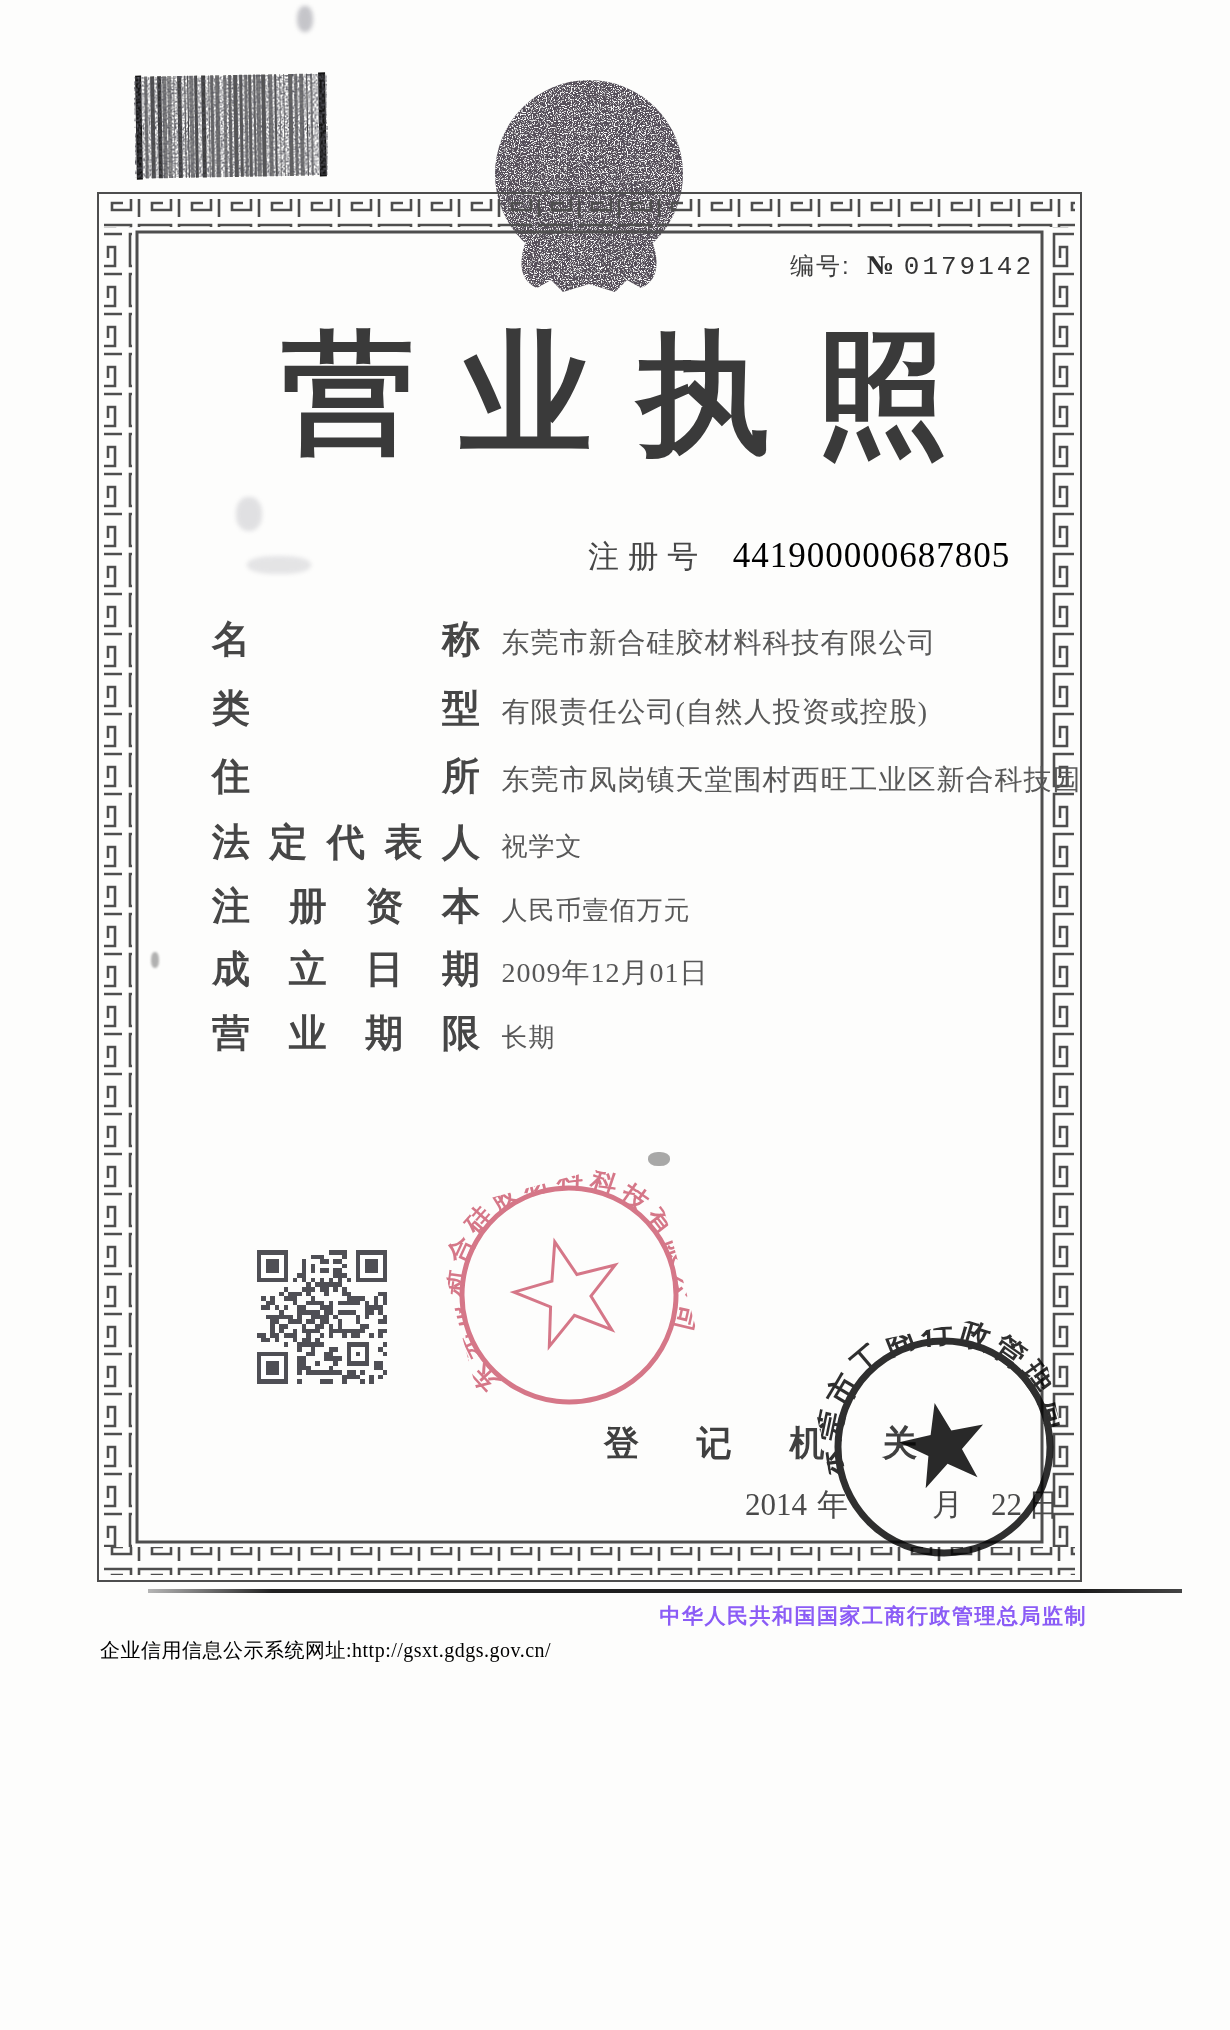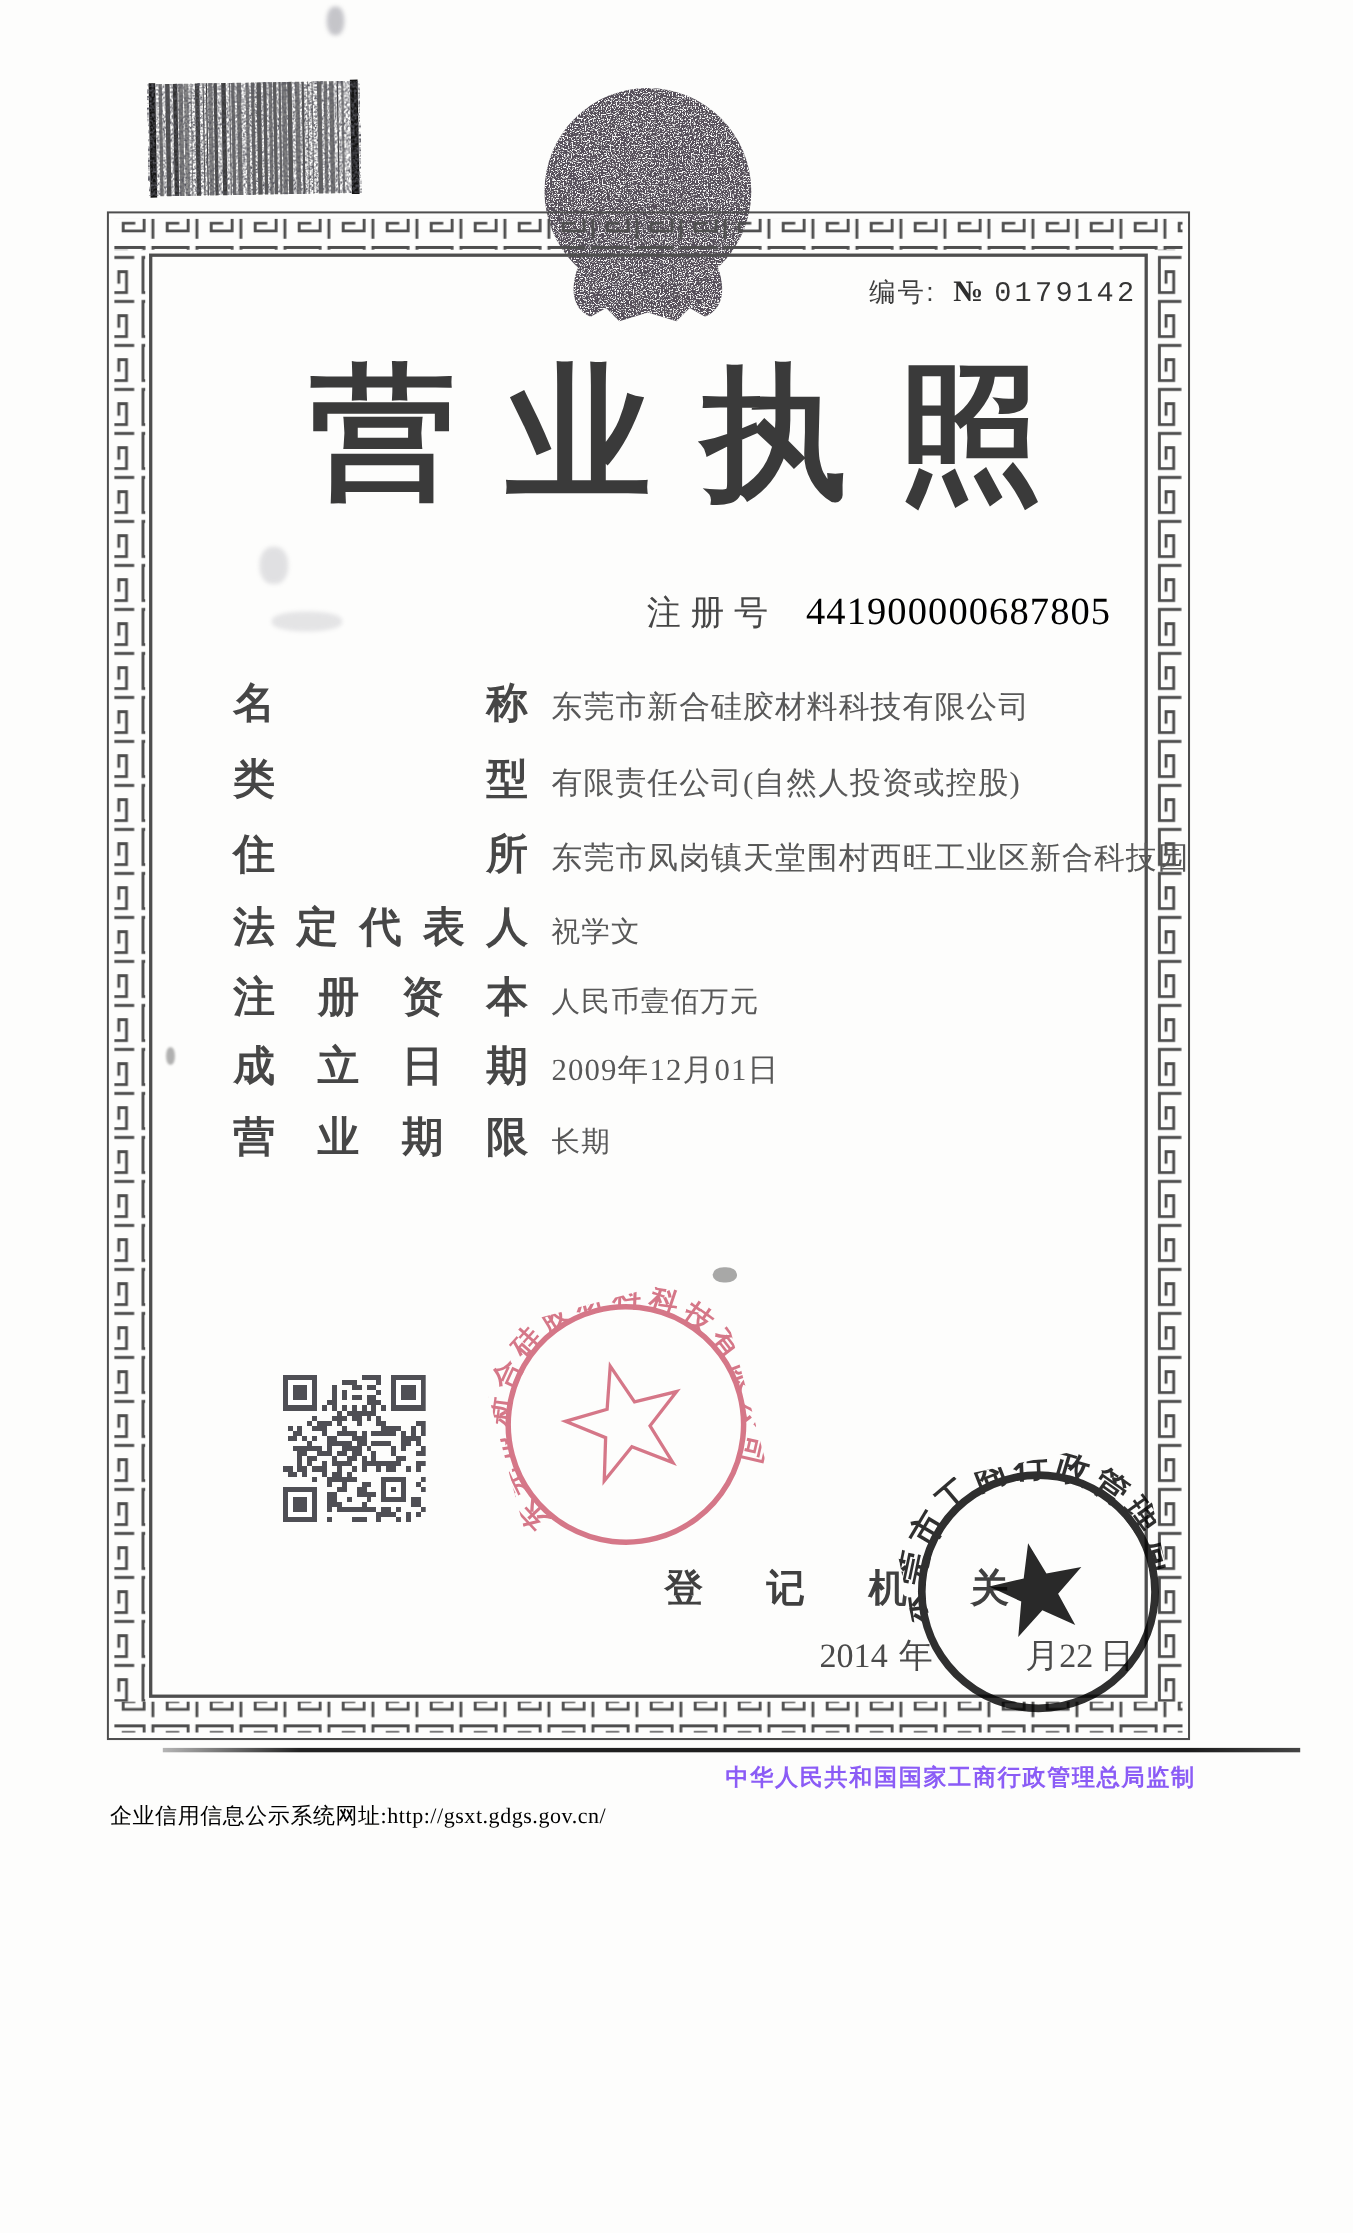--- a/index.html
+++ b/index.html
@@ -28,21 +28,21 @@
   .fvalue{font-family:"Liberation Serif",serif;font-size:28px;color:#585858;margin-left:17px;letter-spacing:1px;}
   .fvalue.small{font-size:26px;}
   .fvalue.scope{display:inline-block;width:566px;font-size:22.5px;line-height:29px;letter-spacing:0.5px;
                 vertical-align:top;position:relative;top:10px;white-space:normal;color:#4f4f4f;}
 
   
   .reglabel{left:604px;top:1420px;font-size:35px;font-weight:600;letter-spacing:24px;color:#404040;white-space:nowrap;}
   .dateline{left:745px;top:1484px;font-family:"Liberation Serif",serif;font-size:31px;color:#4a4a4a;white-space:nowrap;}
   .dateline .yu{margin-left:10px;}
   .dateline .mu{margin-left:84px;}
-  .dateline .dd{}
+  .dateline .dd{margin-left:28px;}
   .dateline .du{margin-left:6px;}
 
   
   .seal-red{left:455px;top:1181px;transform:rotate(-15deg);opacity:.82;mix-blend-mode:multiply;}
   .sealring{fill:none;stroke:#cf5a70;stroke-width:5;}
   .sealstar{fill:none;stroke:#cf5a70;stroke-width:3;}
   .sealtext{fill:#cf5a70;font-size:26px;font-weight:600;letter-spacing:6px;font-family:"Liberation Sans",sans-serif;}
   .seal-black{left:826px;top:1329px;transform:rotate(-12deg);opacity:.92;mix-blend-mode:multiply;}
   .bring{fill:none;stroke:#1d1d1d;stroke-width:7;}
   .bstar{fill:#161616;}

